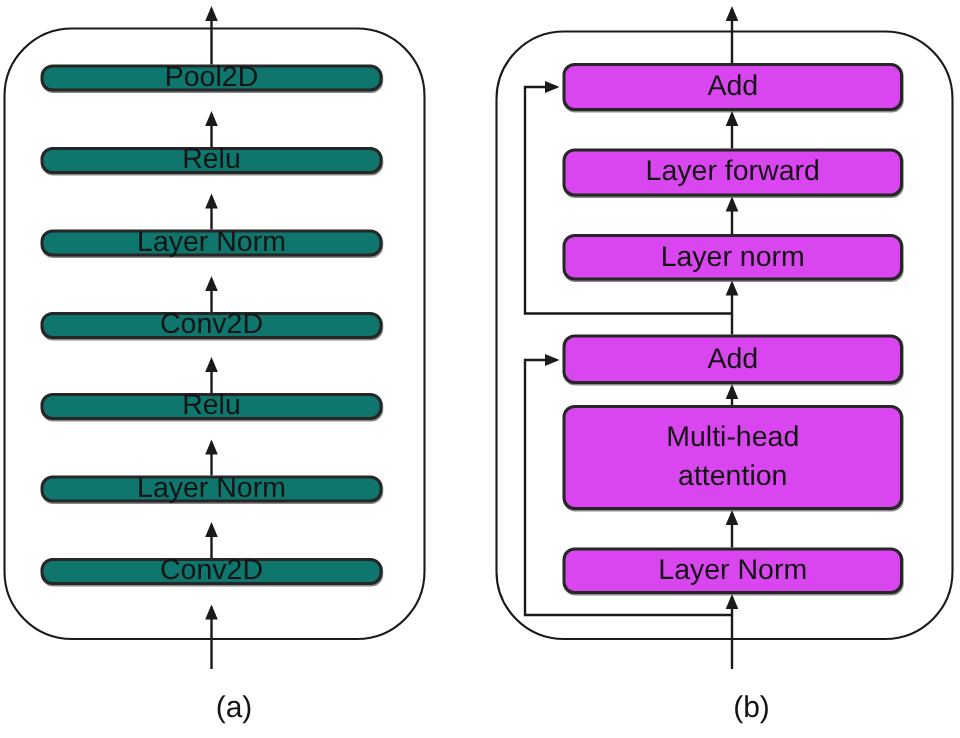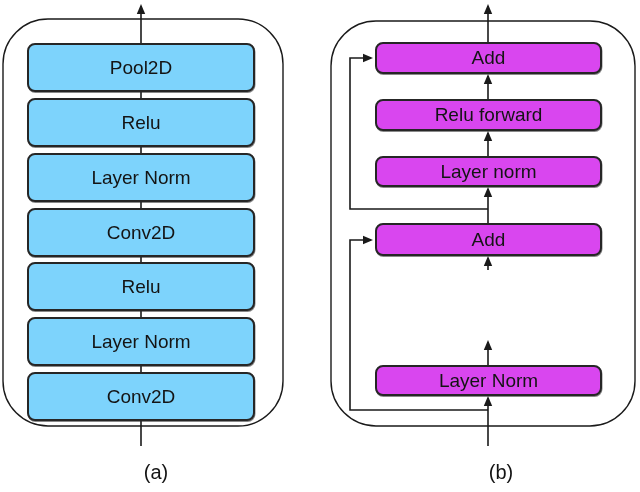--- a/index.html
+++ b/index.html
@@ -28,21 +28,21 @@
     display: flex;
     align-items: center;
     justify-content: center;
     text-align: center;
     font-size: 19px;
     line-height: 1.35;
     color: #141414;
     white-space: pre-line;
     box-shadow: 0.5px 1px 0 rgba(40,40,40,0.55);
   }
-  .node-a { background: #7dd3fc; left: 27px; width: 228px; height: 49px; }
+  .node-a { background: #0f766e; left: 27px; width: 228px; height: 18px; }
   .node-b { background: #d946ef; left: 375px; width: 227px; }
   .caption {
     position: absolute;
     top: 461px;
     width: 120px;
     height: 28px;
     font-size: 20px;
     color: #141414;
     text-align: center;
   }
@@ -92,21 +92,23 @@
 
   <div class="node node-a" style="top:43px;">Pool2D</div>
   <div class="node node-a" style="top:98px;">Relu</div>
   <div class="node node-a" style="top:153px;">Layer Norm</div>
   <div class="node node-a" style="top:208px;">Conv2D</div>
   <div class="node node-a" style="top:262px;">Relu</div>
   <div class="node node-a" style="top:317px;">Layer Norm</div>
   <div class="node node-a" style="top:372px;">Conv2D</div>
 
   <div class="node node-b" style="top:42px;height:32px;">Add</div>
-  <div class="node node-b" style="top:99px;height:32px;">Relu forward</div>
+  <div class="node node-b" style="top:99px;height:32px;">Layer forward</div>
   <div class="node node-b" style="top:156px;height:31px;">Layer norm</div>
   <div class="node node-b" style="top:223px;height:33px;">Add</div>
+  <div class="node node-b" style="top:270px;height:70px;">Multi-head
+attention</div>
   <div class="node node-b" style="top:365px;height:31px;">Layer Norm</div>
 
   <div class="caption" style="left:96px;">(a)</div>
   <div class="caption" style="left:441px;">(b)</div>
 
 </div>
 
 </body></html>

